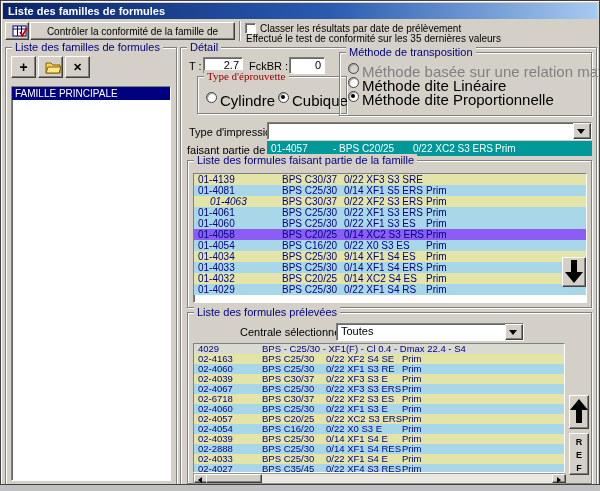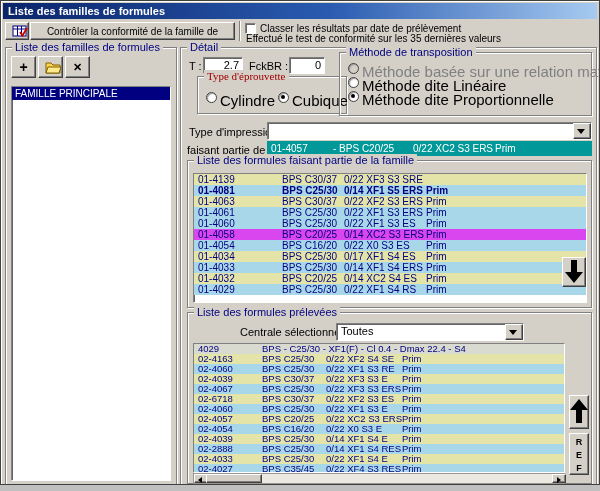--- a/index.html
+++ b/index.html
@@ -132,60 +132,60 @@
     </div>
 
     <div class="groupbox" style="left:6px;top:112px;width:405px;height:148px;">
       <span class="gtitle">Liste des formules faisant partie de la famille</span>
       <div class="listbox sunken" style="left:5px;top:12px;width:394px;height:130px;" id="family-rows">
           <div class="lrow" style="background: rgb(228, 228, 169);">
             <span class="cell" style="left: 4px;">01-4139</span>
             <span class="cell" style="left: 88px;">BPS C30/37</span>
             <span class="cell" style="left: 150px;">0/22 XF3 S3 SRE</span>
           </div>
-          <div class="lrow" style="background: rgb(169, 215, 234); font-weight: bold;">
+          <div class="lrow" style="background: rgb(169, 215, 234);">
             <span class="cell" style="left: 4px;">01-4081</span>
             <span class="cell" style="left: 88px;">BPS C25/30</span>
             <span class="cell" style="left: 150px;">0/14 XF1 S5 ERS</span>
             <span class="cell" style="left: 232px;">Prim</span>
           </div>
           <div class="lrow" style="background: rgb(228, 228, 169);">
-            <span class="cell" style="left: 4px;">01-4063</span>
+            <span class="cell" style="left: 16px; font-style: italic;">01-4063</span>
             <span class="cell" style="left: 88px;">BPS C30/37</span>
             <span class="cell" style="left: 150px;">0/22 XF2 S3 ERS</span>
             <span class="cell" style="left: 232px;">Prim</span>
           </div>
           <div class="lrow" style="background: rgb(169, 215, 234);">
             <span class="cell" style="left: 4px;">01-4061</span>
             <span class="cell" style="left: 88px;">BPS C25/30</span>
             <span class="cell" style="left: 150px;">0/22 XF1 S3 ERS</span>
             <span class="cell" style="left: 232px;">Prim</span>
           </div>
           <div class="lrow" style="background: rgb(169, 215, 234);">
             <span class="cell" style="left: 4px;">01-4060</span>
             <span class="cell" style="left: 88px;">BPS C25/30</span>
             <span class="cell" style="left: 150px;">0/22 XF1 S3 ES</span>
             <span class="cell" style="left: 232px;">Prim</span>
           </div>
-          <div class="lrow" style="background: #d946ef;">
+          <div class="lrow" style="background: #8b5cf6;">
             <span class="cell" style="left: 4px;">01-4058</span>
             <span class="cell" style="left: 88px;">BPS C20/25</span>
             <span class="cell" style="left: 150px;">0/14 XC2 S3 ERS</span>
             <span class="cell" style="left: 232px;">Prim</span>
           </div>
           <div class="lrow" style="background: rgb(169, 215, 234);">
             <span class="cell" style="left: 4px;">01-4054</span>
             <span class="cell" style="left: 88px;">BPS C16/20</span>
             <span class="cell" style="left: 150px;">0/22 X0 S3 ES</span>
             <span class="cell" style="left: 232px;">Prim</span>
           </div>
           <div class="lrow" style="background: rgb(228, 228, 169);">
             <span class="cell" style="left: 4px;">01-4034</span>
             <span class="cell" style="left: 88px;">BPS C25/30</span>
-            <span class="cell" style="left: 150px;">0/17 XF1 S4 ES</span>
+            <span class="cell" style="left: 150px;">9/14 XF1 S4 ES</span>
             <span class="cell" style="left: 232px;">Prim</span>
           </div>
           <div class="lrow" style="background: rgb(169, 215, 234);">
             <span class="cell" style="left: 4px;">01-4033</span>
             <span class="cell" style="left: 88px;">BPS C25/30</span>
             <span class="cell" style="left: 150px;">0/14 XF1 S4 ERS</span>
             <span class="cell" style="left: 232px;">Prim</span>
           </div>
           <div class="lrow" style="background: rgb(228, 228, 169);">
             <span class="cell" style="left: 4px;">01-4032</span>

